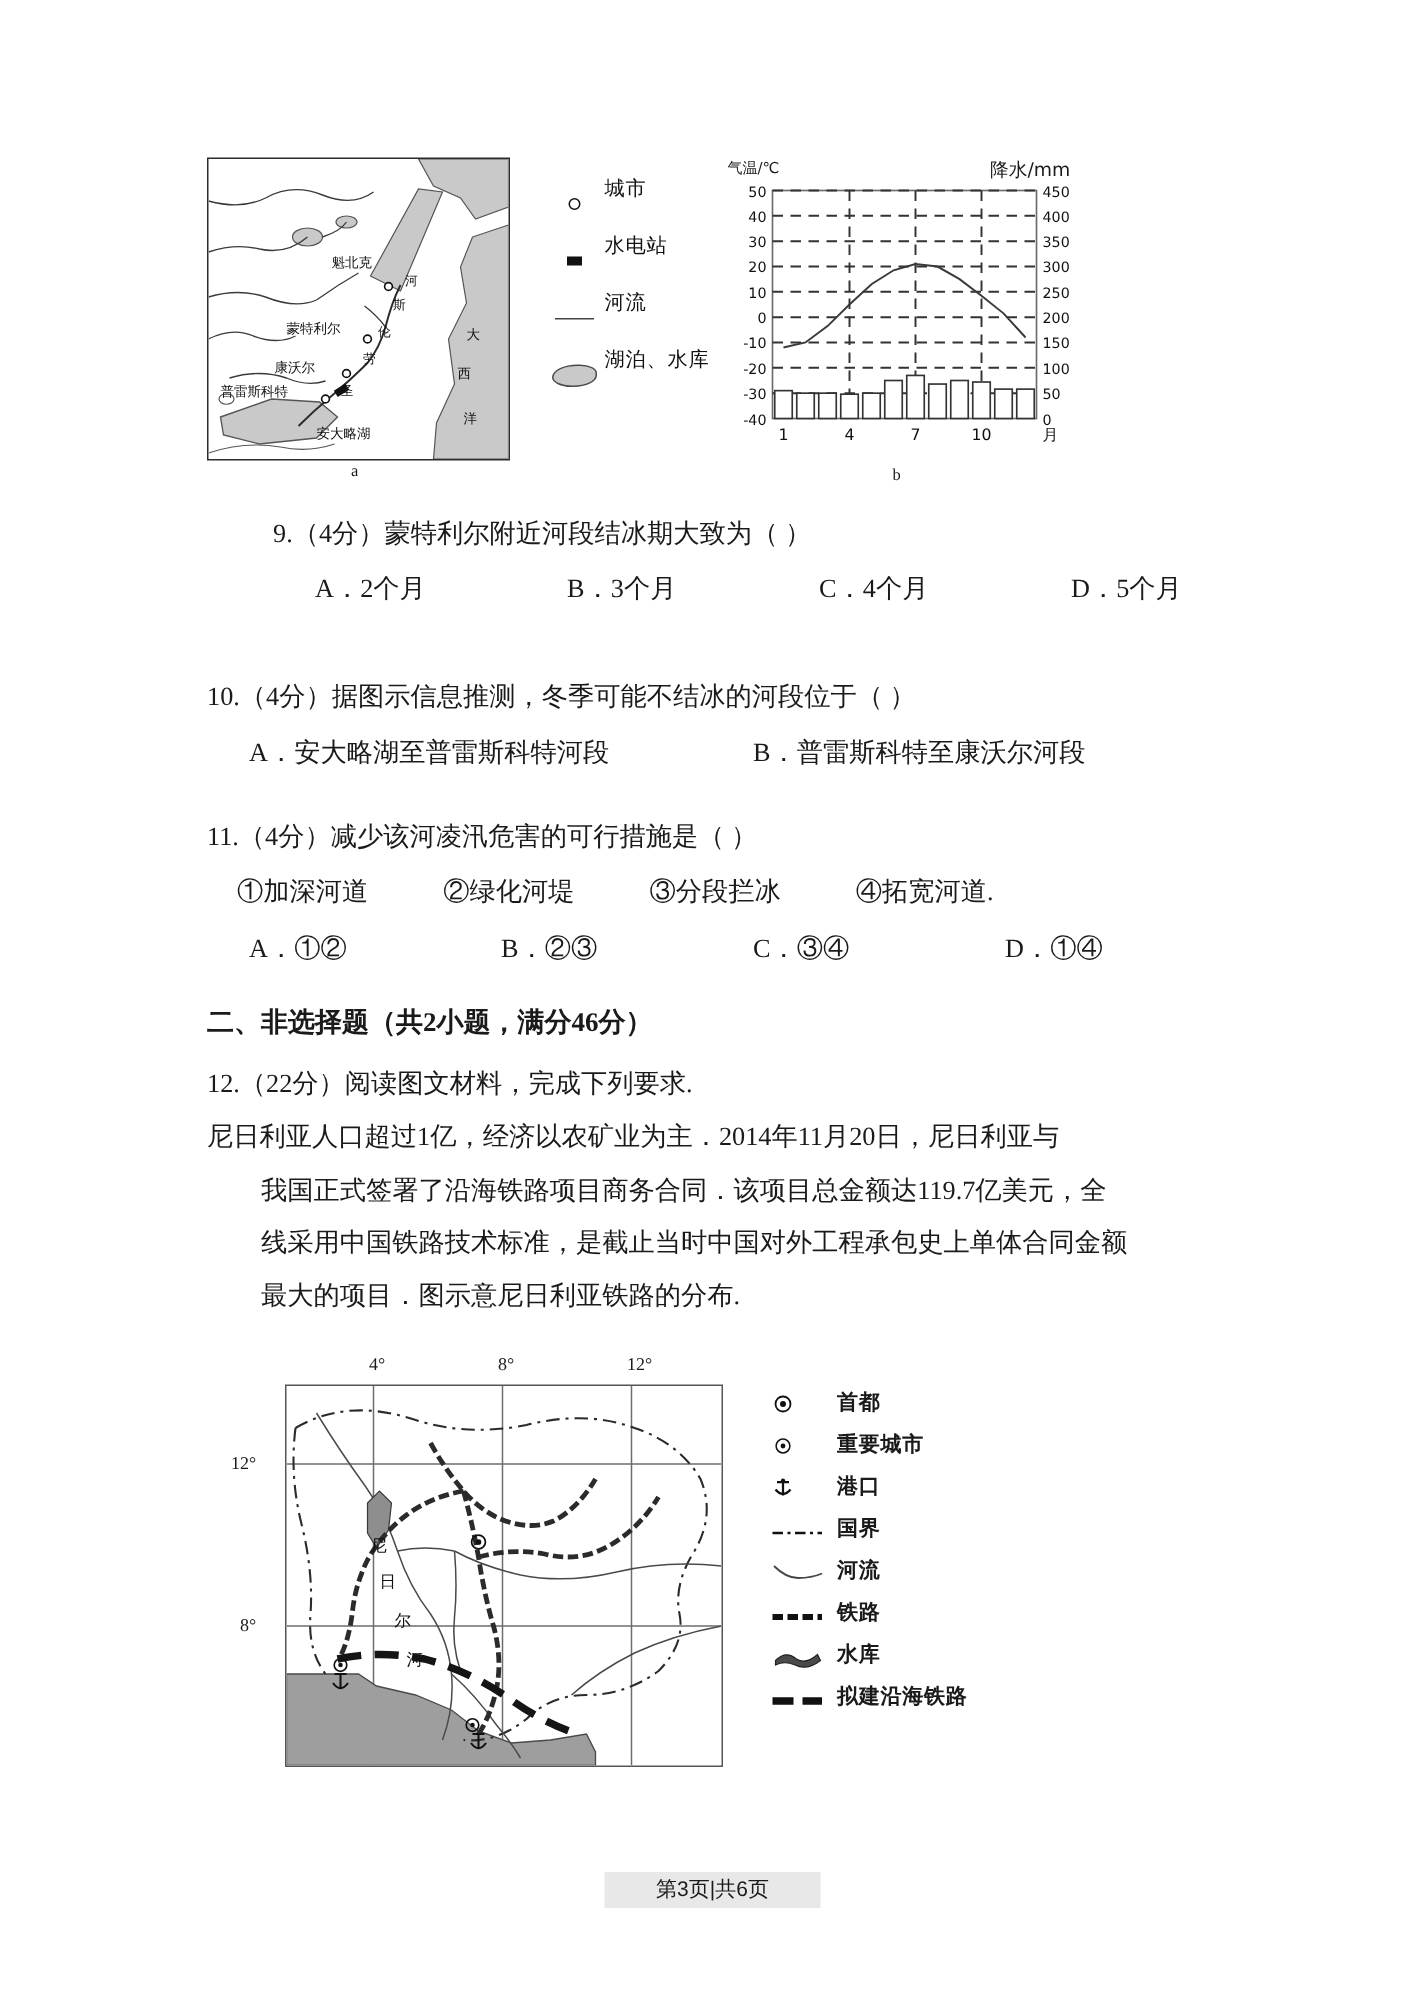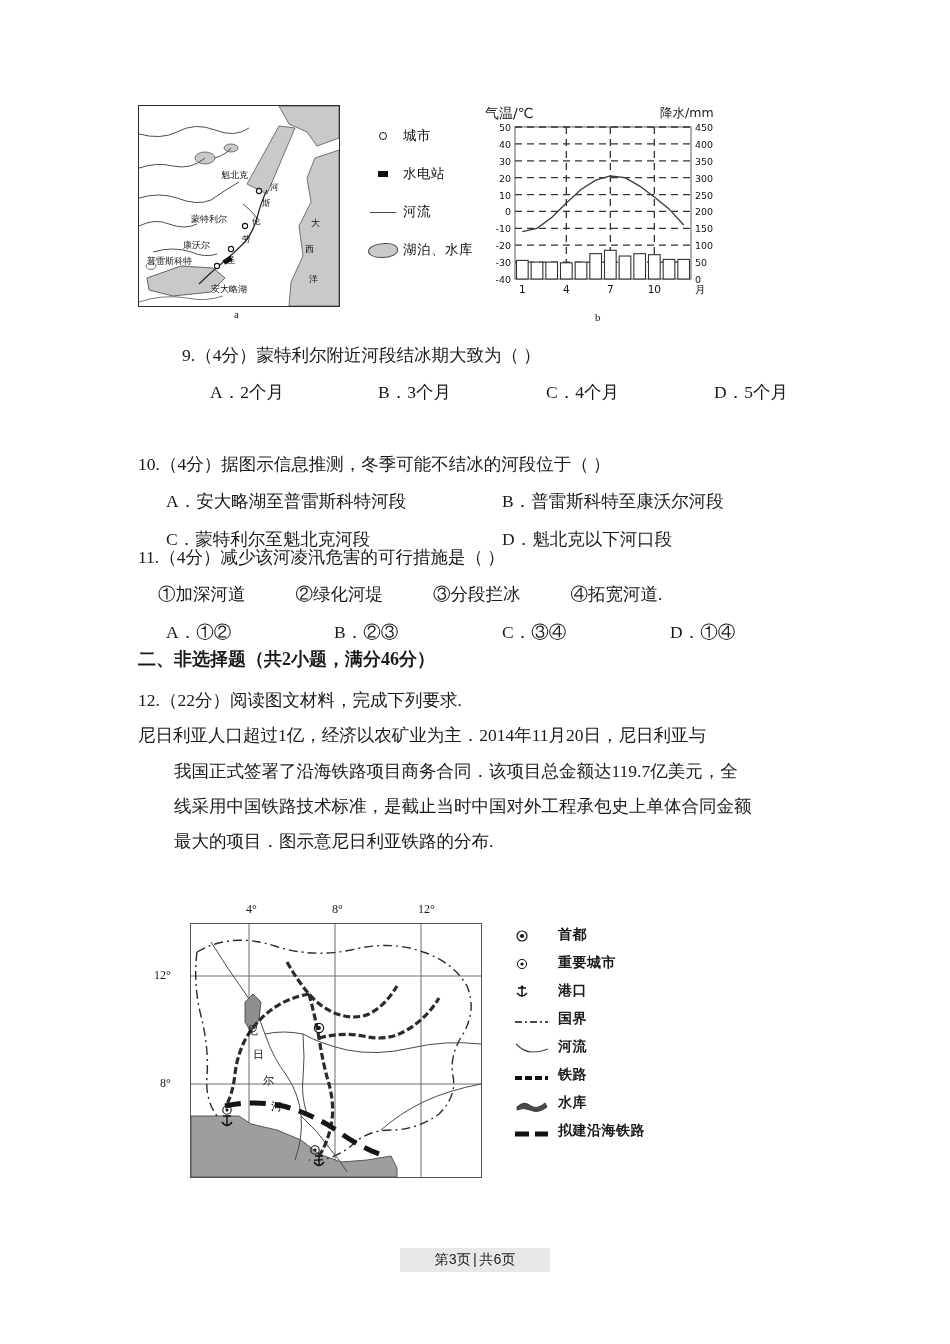--- a/index.html
+++ b/index.html
@@ -43,21 +43,20 @@
     font-family: "Liberation Serif", serif;
   }
 
   .legend-a {
     position: absolute;
     left: 225px; top: 12px;
     width: 130px;
   }
   .legend-a .lg-row {
     display: flex;
-    align-items: center;
     height: 38px;
   }
   .legend-a .lg-sym {
     width: 40px;
     display: flex;
     align-items: center;
     justify-content: center;
   }
   .legend-a .lg-txt {
     font-size: 13.5px;
@@ -88,21 +87,21 @@
 
   
   .chart-b {
     position: absolute;
     left: 345px; top: 0px;
     width: 250px; height: 225px;
   }
   .chart-title-left {
     position: absolute;
     left: 2px; top: 0px;
-    font-size: 14px;
+    font-size: 10px;
     font-family: "DejaVu Sans", sans-serif;
   }
   .chart-title-right {
     position: absolute;
     left: 133px; top: 0px;
     font-size: 12.5px;
     font-family: "DejaVu Sans", sans-serif;
     margin-left: 44px;
   }
   .chart-svg {
@@ -196,21 +195,21 @@
     letter-spacing: 0.5px;
   }
 
   
   .footer {
     position: absolute;
     left: 0; top: 1248px;
     width: 950px;
     text-align: center;
     font-size: 14px;
-    font-family: Liberation Mono, monospace;
+    font-family: Liberation Sans, sans-serif;
   }
   .footer-band {
     display: inline-block;
     background: #e8e8e8;
     padding: 3px 34px;
   }
 </style>
 </head>
 <body>
 
@@ -371,45 +370,41 @@
   </div>
 
   <div class="qwrap" style="top:451px;">
     <div class="qline">
       <span>10.</span><span>（4分）</span><span>据图示信息推测，冬季可能不结冰的河段位于（    ）</span>
     </div>
     <div class="qopts opts2">
       <span class="opt">A．安大略湖至普雷斯科特河段</span>
       <span class="opt">B．普雷斯科特至康沃尔河段</span>
     </div>
-    <div class="qopts opts2">
-      <span class="opt">C．蒙特利尔至魁北克河段</span>
-      <span class="opt">D．魁北克以下河口段</span>
-    </div>
   </div>
 
   <div class="qwrap" style="top:544px;">
     <div class="qline">
       <span>11.</span><span>（4分）</span><span>减少该河凌汛危害的可行措施是（    ）</span>
     </div>
     <div class="qopts opts-items" style="padding-left:0;">
       <span class="opt">①加深河道</span>
       <span class="opt">②绿化河堤</span>
       <span class="opt">③分段拦冰</span>
       <span class="opt">④拓宽河道.</span>
     </div>
     <div class="qopts opts4">
       <span class="opt">A．①②</span>
       <span class="opt">B．②③</span>
       <span class="opt">C．③④</span>
       <span class="opt">D．①④</span>
     </div>
   </div>
 
-  <div class="qwrap" style="top:646px;">
+  <div class="qwrap" style="top:668px;">
     <div class="section-head">二、非选择题（共2小题，满分46分）</div>
     <div class="para">12.（22分）阅读图文材料，完成下列要求.</div>
     <div class="para">尼日利亚人口超过1亿，经济以农矿业为主．2014年11月20日，尼日利亚与</div>
     <div class="para-ind">我国正式签署了沿海铁路项目商务合同．该项目总金额达119.7亿美元，全</div>
     <div class="para-ind">线采用中国铁路技术标准，是截止当时中国对外工程承包史上单体合同金额</div>
     <div class="para-ind">最大的项目．图示意尼日利亚铁路的分布.</div>
   </div>
 
   <div class="fig2">
 

